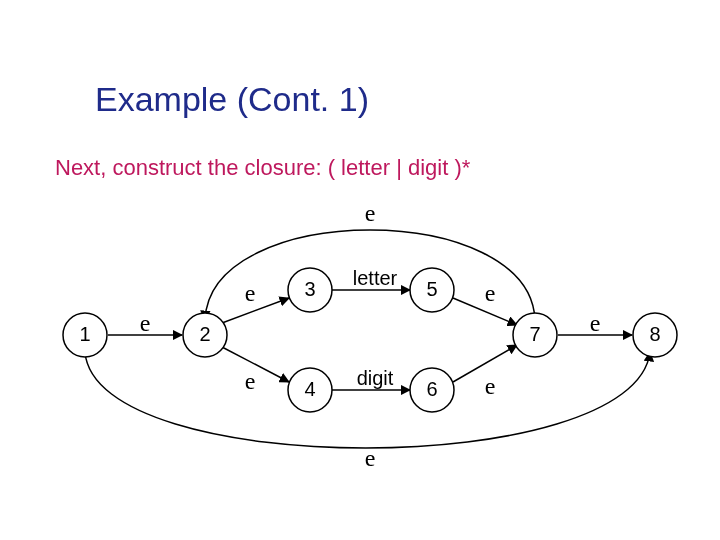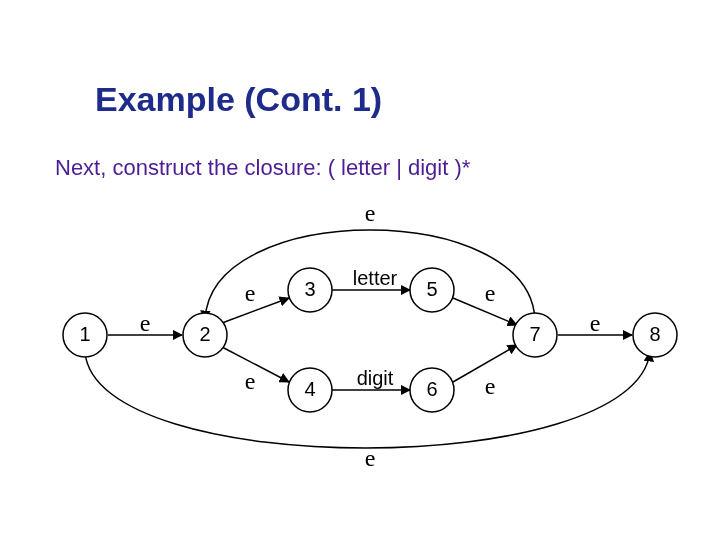--- a/index.html
+++ b/index.html
@@ -9,30 +9,30 @@
     font-family: Arial, Helvetica, sans-serif;
     width: 720px;
     height: 540px;
     position: relative;
   }
   .title {
     position: absolute;
     left: 95px;
     top: 80px;
     font-family: "Trebuchet MS", Verdana, sans-serif;
-    font-weight: bold;
+    font-weight: normal;
     font-size: 34px;
     color: #1f2b8a;
   }
   .caption {
     position: absolute;
     left: 55px;
     top: 155px;
     font-size: 22px;
-    color: #4c1d95;
+    color: #be185d;
   }
   svg {
     position: absolute;
     left: 0;
     top: 0;
   }
   .state {
     fill: #fff;
     stroke: #000;
     stroke-width: 1.5;

